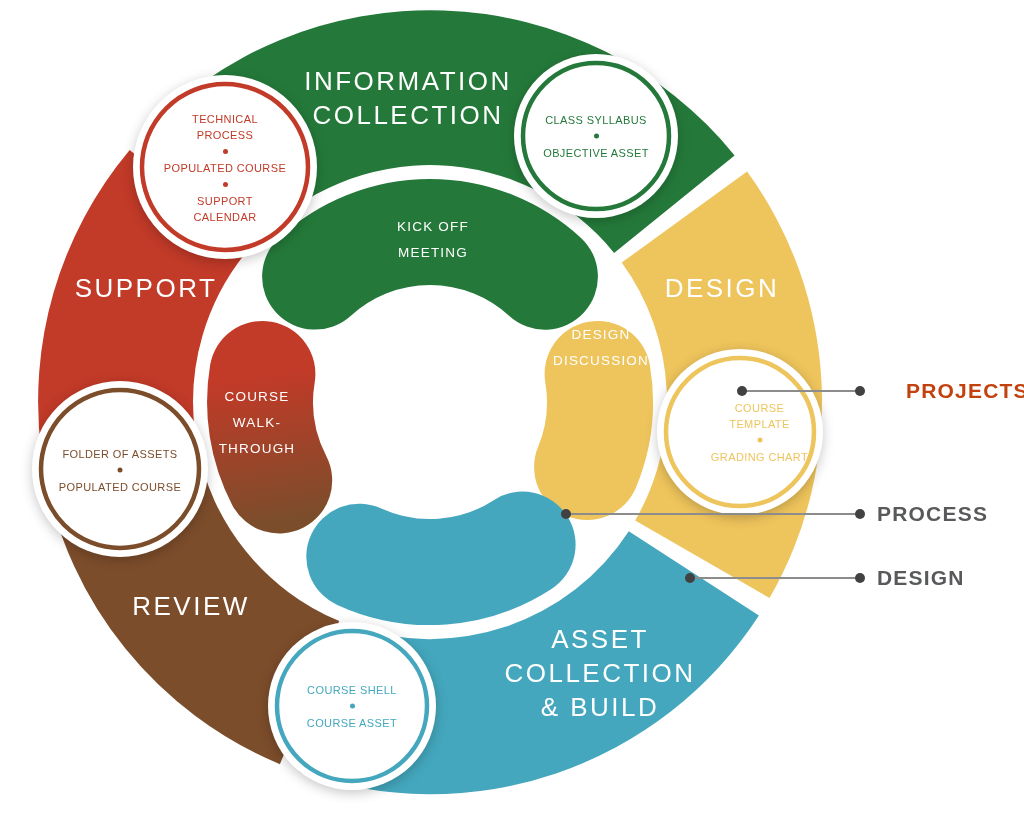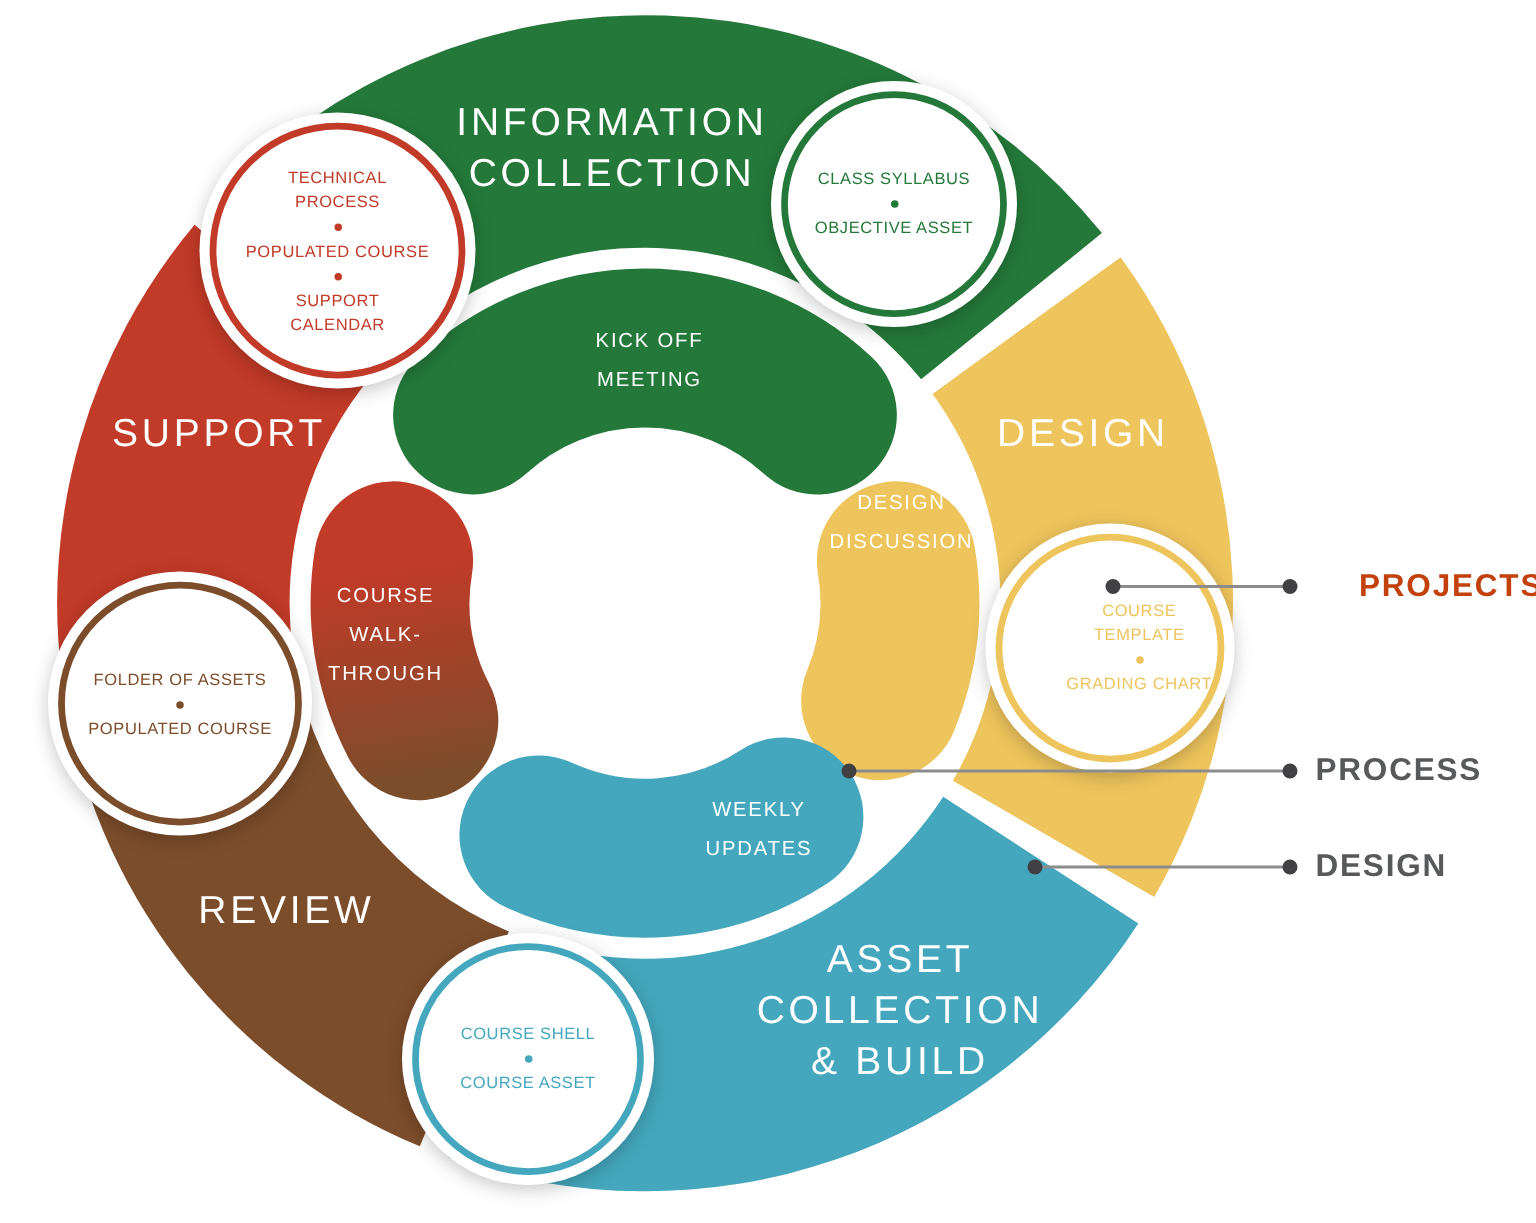--- a/index.html
+++ b/index.html
@@ -124,24 +124,20 @@
   </div>
 
   <div class="label process-label" style="left:433px; top:240px;">
     <div>KICK OFF</div>
     <div>MEETING</div>
   </div>
   <div class="label process-label" style="left:601px; top:348px;">
     <div>DESIGN</div>
     <div>DISCUSSION</div>
   </div>
-  <div class="label process-label" style="left:506px; top:553px;">
-    <div>WEEKLY</div>
-    <div>UPDATES</div>
-  </div>
   <div class="label process-label" style="left:257px; top:423px;">
     <div>COURSE</div>
     <div>WALK-</div>
     <div>THROUGH</div>
   </div>
 
   <div class="label project-label" style="left: 596px; top: 136px; width: 148px; color: rgb(36, 121, 58);">
     <div>CLASS SYLLABUS</div>
     <div class="sep-dot"></div>
     <div>OBJECTIVE ASSET</div>

